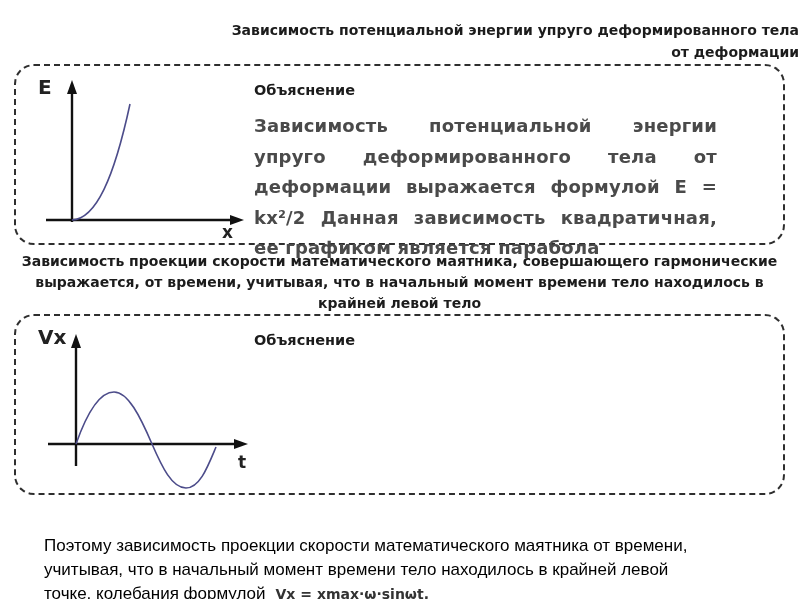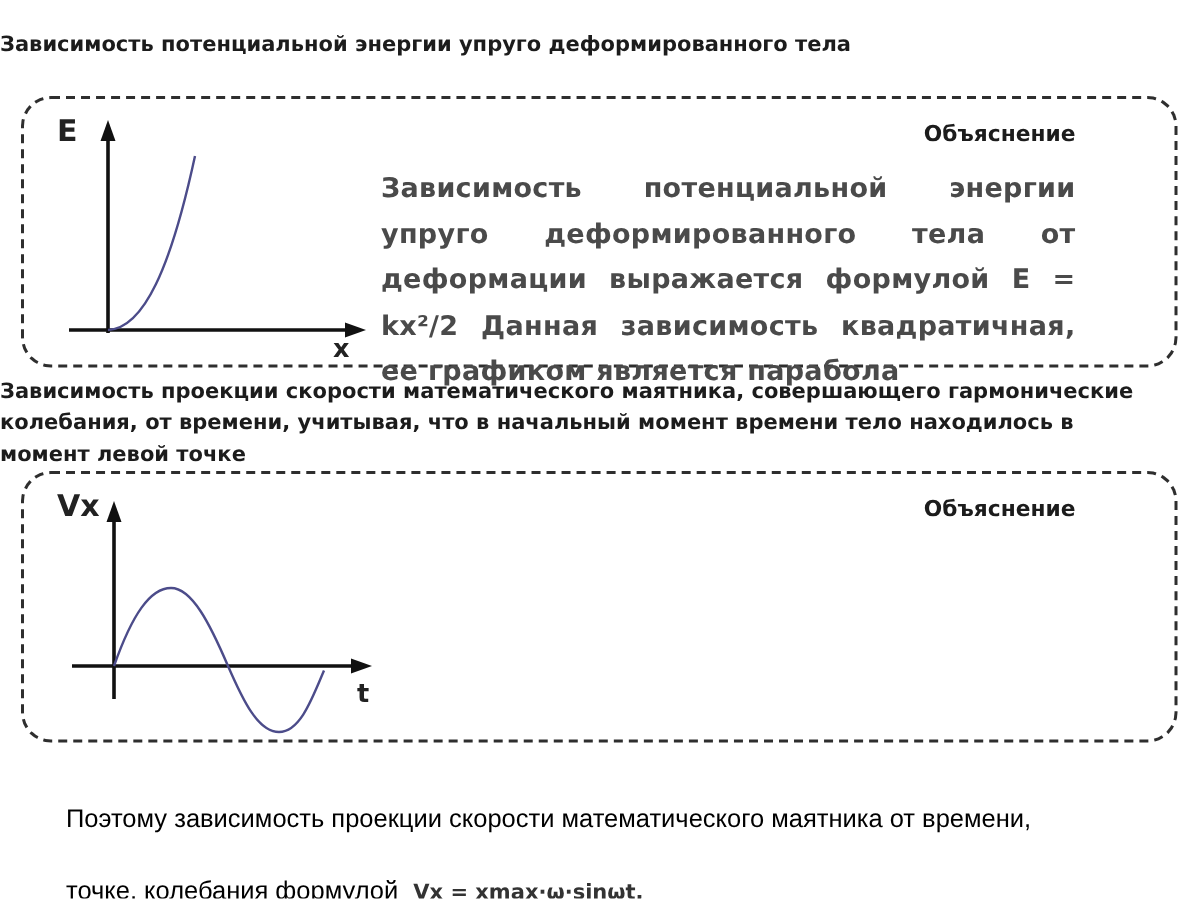--- a/index.html
+++ b/index.html
@@ -6,44 +6,44 @@
   html,body { width:799px; height:599px; }
   body {
     background:#ffffff;
     font-family:"DejaVu Sans", sans-serif;
     position:relative;
     overflow:hidden;
     color:#1c1c1c;
   }
   .title1 {
     position:absolute; top:20px; left:0; width:100%;
-    text-align:left; font-size:14px; font-weight:bold;
+    text-align:right; font-size:14px; font-weight:bold;
     color:#1c1c1c; line-height:1.55;
   }
   .title2 {
     position:absolute; top:251px; left:0; width:100%;
-    font-size:14px; font-weight:bold;
+    text-align:center; font-size:14px; font-weight:bold;
     color:#1c1c1c; line-height:1.5;
   }
   .panel {
     position:absolute; left:14px; width:771px; height:181px;
     border:2px dashed #2e2e2e; border-radius:20px; background:#ffffff;
   }
   .panel1 { top:64px; }
   .panel2 { top:314px; }
   .graph { position:absolute; }
   .graph1 { left:16px; top:4px; }
   .graph2 { left:16px; top:4px; }
   .axis { stroke:#111111; stroke-width:2.4; }
   .arrow { fill:#111111; }
   .curve { fill:none; stroke:#4c4c8a; stroke-width:1.6; }
   .ylab { font-size:20px; font-weight:bold; fill:#222222; font-family:"DejaVu Sans", sans-serif; }
   .xlab { font-size:17px; font-weight:bold; fill:#222222; font-family:"DejaVu Sans", sans-serif; }
   .expl { position:absolute; left:238px; right:66px; top:16px; }
-  .expl-title { text-align:right; font-weight:bold; font-size:14.5px; color:#1c1c1c; }
+  .expl-title { text-align:left; font-weight:bold; font-size:14.5px; color:#1c1c1c; }
   .expl-text {
     margin-top:13px; text-align:justify; font-weight:bold;
     font-size:18px; line-height:1.7; color:#4a4a4a; letter-spacing:0.2px;
   }
   .footer {
     position:absolute; left:44px; top:534px; width:724px;
     font-size:17px; color:#000000; line-height:1.42;
     font-family:"Liberation Sans", sans-serif; font-weight:normal;
   }
   .formula {
@@ -51,58 +51,59 @@
     font-family:"DejaVu Sans", sans-serif; margin-left:10px;
   }
 </style>
 </head>
 <body>
 
 <div>
 
   <div class="title1">
     <div>Зависимость потенциальной энергии упруго деформированного тела</div>
+    <div>от деформации</div>
   </div>
 
   <div class="panel panel1">
     <svg class="graph graph1" width="225" height="168" viewBox="0 0 225 168">
       <text class="ylab" x="6" y="24">E</text>
       <line class="axis" x1="40" y1="152" x2="40" y2="22"></line>
       <polygon class="arrow" points="40,10 35,24 45,24"></polygon>
       <line class="axis" x1="14" y1="150" x2="202" y2="150"></line>
       <polygon class="arrow" points="212,150 198,145 198,155"></polygon>
       <path class="curve" d="M40,150 C 64,149 82,108 98,34" stroke="#4c4c8a"></path>
       <text class="xlab" x="190" y="168">x</text>
     </svg>
     <div class="expl">
       <div class="expl-title">Объяснение</div>
       <div class="expl-text">Зависимость потенциальной энергии упруго деформированного тела от деформации выражается формулой E = kx²/2 Данная зависимость квадратичная, ее графиком является парабола</div>
     </div>
   </div>
 
   <div class="title2">
     <div>Зависимость проекции скорости математического маятника, совершающего гармонические</div>
-    <div>колебания, от времени, учитывая, что в начальный момент времени тело находилось в</div>
-    <div>момент левой точке</div>
+    <div>выражается, от времени, учитывая, что в начальный момент времени тело находилось в</div>
+    <div>крайней левой тело</div>
   </div>
 
   <div class="panel panel2">
     <svg class="graph graph2" width="240" height="174" viewBox="0 0 240 174">
       <text class="ylab" x="6" y="24">Vx</text>
       <line class="axis" x1="44" y1="146" x2="44" y2="28"></line>
       <polygon class="arrow" points="44,14 39,28 49,28"></polygon>
       <line class="axis" x1="16" y1="124" x2="206" y2="124"></line>
       <polygon class="arrow" points="216,124 202,119 202,129"></polygon>
       <path class="curve" d="M44,124 C 56,90 68,72 82,72 C 96,72 108,96 120,124 C 130,147 140,168 154,168 C 168,168 176,146 184,127" stroke="#4c4c8a"></path>
       <text class="xlab" x="206" y="148">t</text>
     </svg>
     <div class="expl">
       <div class="expl-title">Объяснение</div>
     </div>
   </div>
 
   <div class="footer">
     <span>Поэтому зависимость проекции скорости математического маятника от времени,</span><br>
-    <br>
+    <span>учитывая, что в начальный момент времени тело находилось в крайней левой</span><br>
     <span>точке, колебания формулой</span><span class="formula">Vx = xmax·ω·sinωt,</span>
   </div>
 
 </div>
 
 </body></html>

